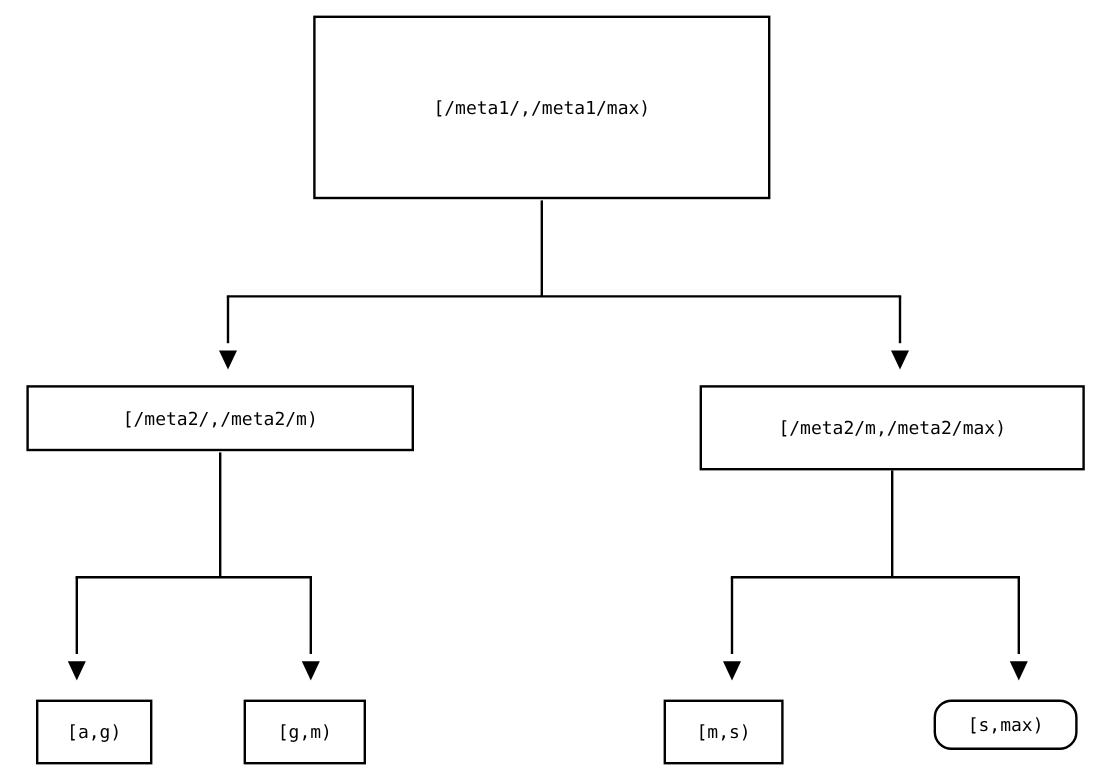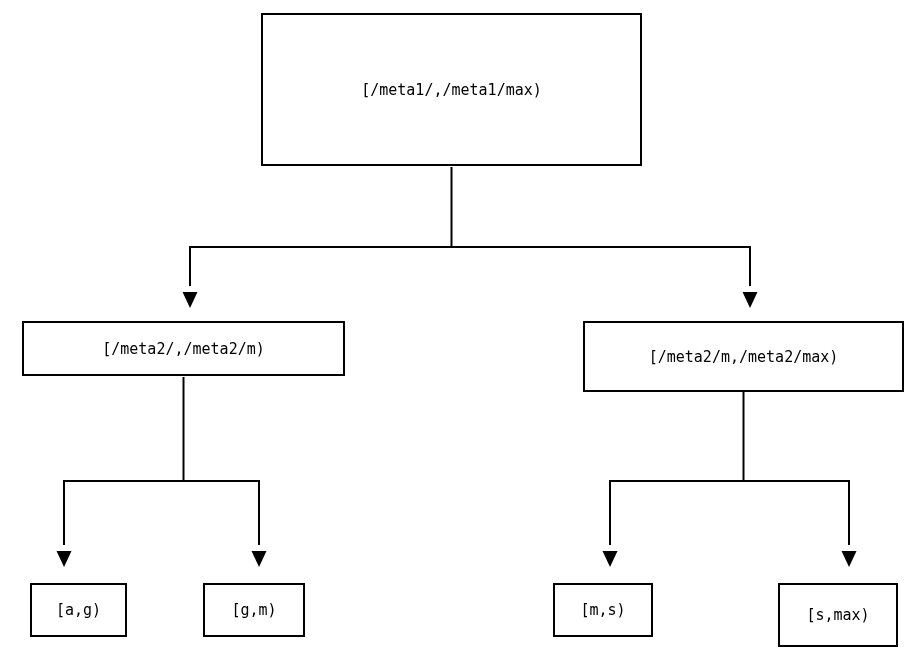--- a/index.html
+++ b/index.html
@@ -46,21 +46,21 @@
     color: var(--text);
     font-size: 15px;
     white-space: pre;
   }
   .node-root      { left: 261px; top: 13px;  width: 381px; height: 153px; }
   .node-left      { left: 22px;  top: 321px; width: 323px; height: 55px; text-align: right;  }
   .node-right     { left: 583px; top: 321px; width: 321px; height: 71px;  }
   .node-leaf-ag   { left: 10px;  top: 583px; width: 97px;  height: 54px; margin-left: 20px;  }
   .node-leaf-gm   { left: 203px; top: 583px; width: 102px; height: 54px;  }
   .node-leaf-ms   { left: 553px; top: 583px; width: 100px; height: 54px;  }
-  .node-leaf-smax { left: 778px; top: 583px; width: 120px; height: 64px;  }
+  .node-leaf-smax { left: 778px; top: 583px; width: 120px; height: 42px; border-radius: 15px;  }
 </style>
 </head>
 <body>
 
 <div class="canvas">
 
   <svg class="edges" viewBox="0 0 912 652" xmlns="http://www.w3.org/2000/svg">
 
     <path d="M451.5,167 L451.5,247"></path>
     <path d="M189,247 L751,247"></path>

